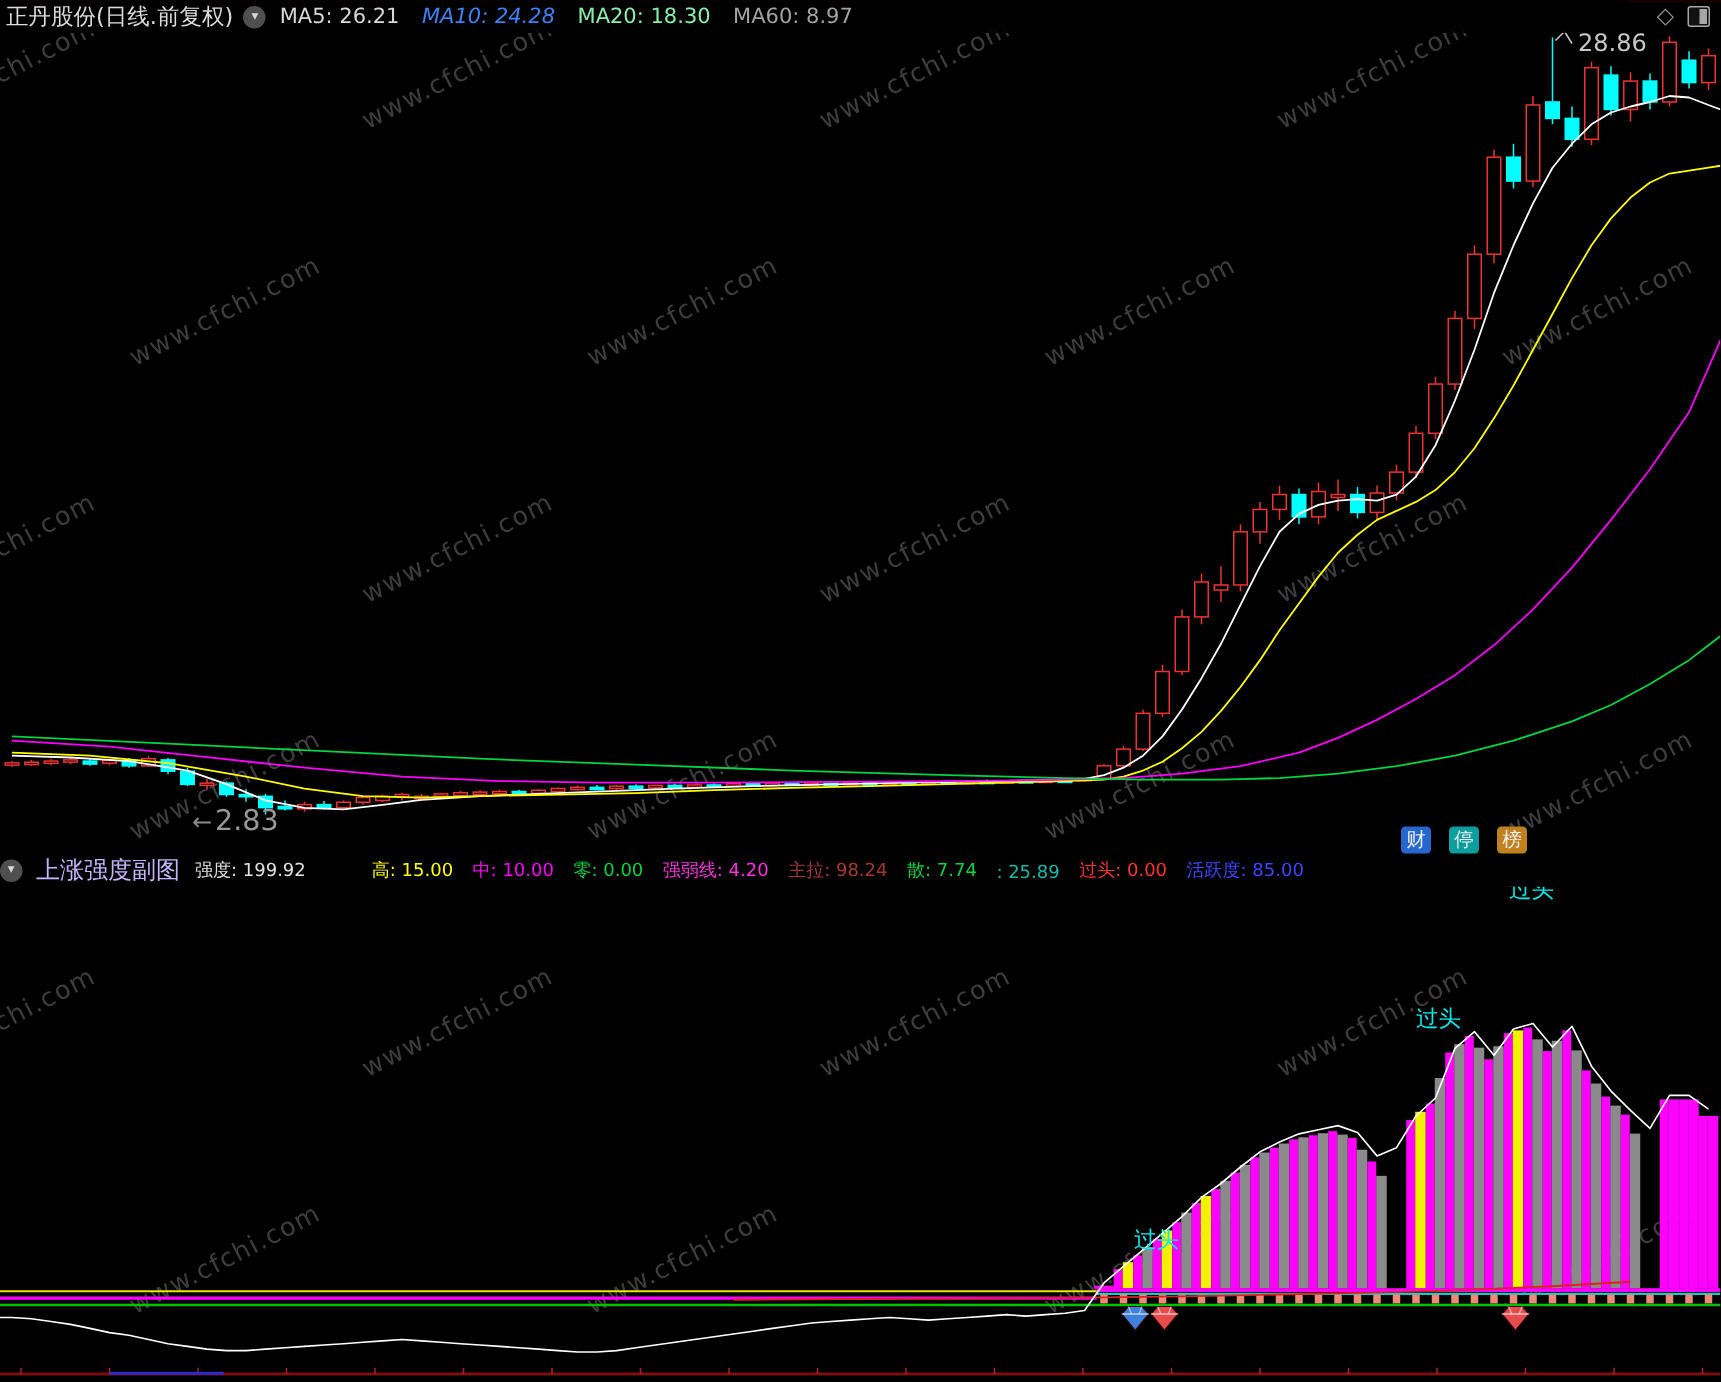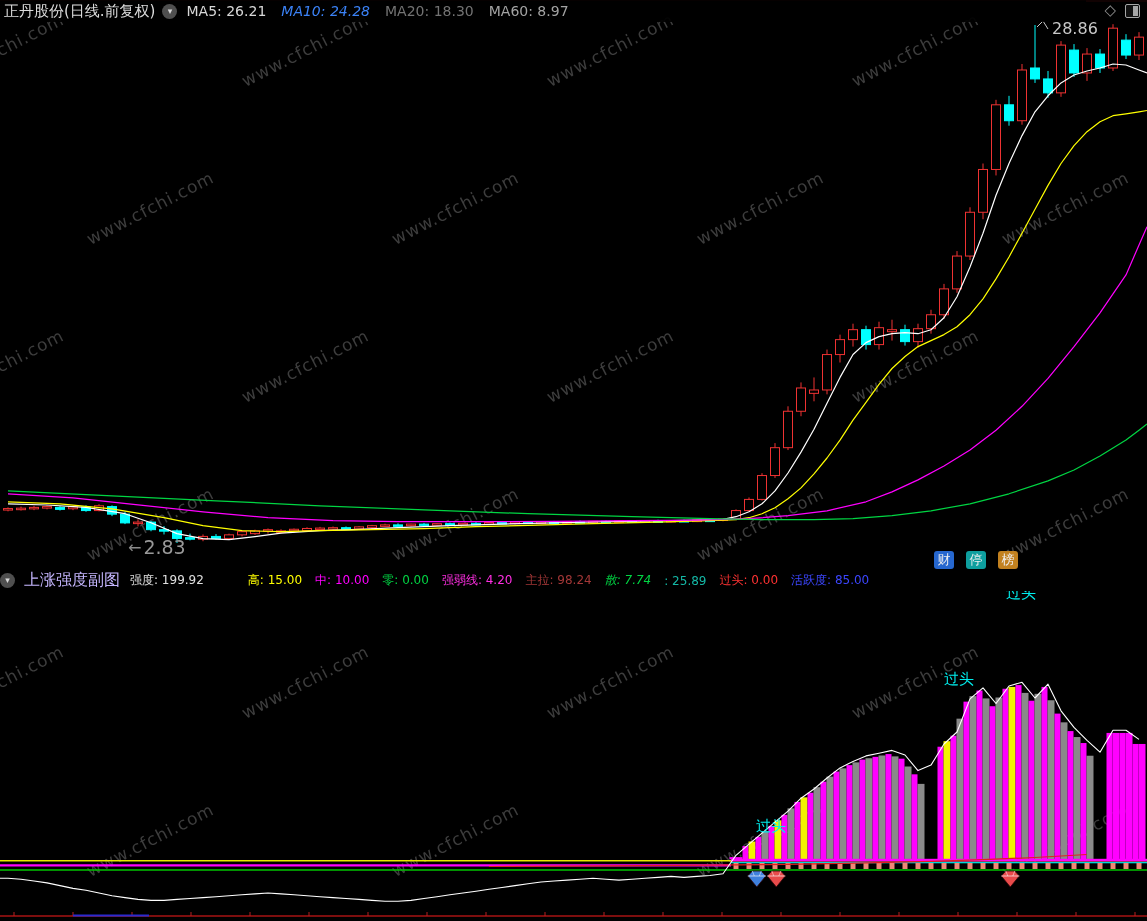--- a/index.html
+++ b/index.html
@@ -388,21 +388,21 @@
       <line x1="1135" y1="912" x2="1135" y2="916" stroke="#b62020" stroke-width="1"></line>
       <rect x="73" y="914.5" width="76" height="2" fill="#2b2bd0"></rect>
     </svg>
 
   <div class="topbar">
     <span class="title">正丹股份(日线.前复权)</span>
     <span class="circle-icon">▾</span>
     <span class="ma-row" id="ma-row">
         <span style="color: rgb(216, 216, 216);">MA5: 26.21</span>
         <span style="color: #3b82f6; font-style: italic;">MA10: 24.28</span>
-        <span style="color: #737373;">MA20: 18.30</span>
+        <span style="color: #86efac;">MA20: 18.30</span>
         <span style="color: #a3a3a3;">MA60: 8.97</span>
       </span>
   </div>
 
   <div class="win-icons">
     <span class="diamond-ico">◇</span>
     <span class="panel-ico"></span>
   </div>
 
   <div class="hlabel">28.86</div>
@@ -420,21 +420,21 @@
   <div class="subheader">
     <span class="circle-icon">▾</span>
     <span class="pname">上涨强度副图</span>
     <span class="fields" id="field-row">
         <span style="color: rgb(224, 224, 224);">强度: 199.92</span>
         <span style="color: rgb(255, 255, 0); margin-left: 31px;">高: 15.00</span>
         <span style="color: rgb(255, 0, 255);">中: 10.00</span>
         <span style="color: rgb(0, 213, 67);">零: 0.00</span>
         <span style="color: rgb(255, 46, 226);">强弱线: 4.20</span>
         <span style="color: rgb(163, 55, 55);">主拉: 98.24</span>
-        <span style="color: rgb(0, 213, 67); font-style: italic;">散: 7.74</span>
+        <span style="color: rgb(0, 213, 67);">散: 7.74</span>
         <span style="color: #14b8a6;">: 25.89</span>
         <span style="color: rgb(255, 50, 50);">过头: 0.00</span>
         <span style="color: rgb(60, 70, 255);">活跃度: 85.00</span>
       </span>
   </div>
 
   <div class="gt gt1">过头</div>
   <div class="gt gt2">过头</div>
   <div class="gt-clip">
     <span class="gtin">过头</span>

